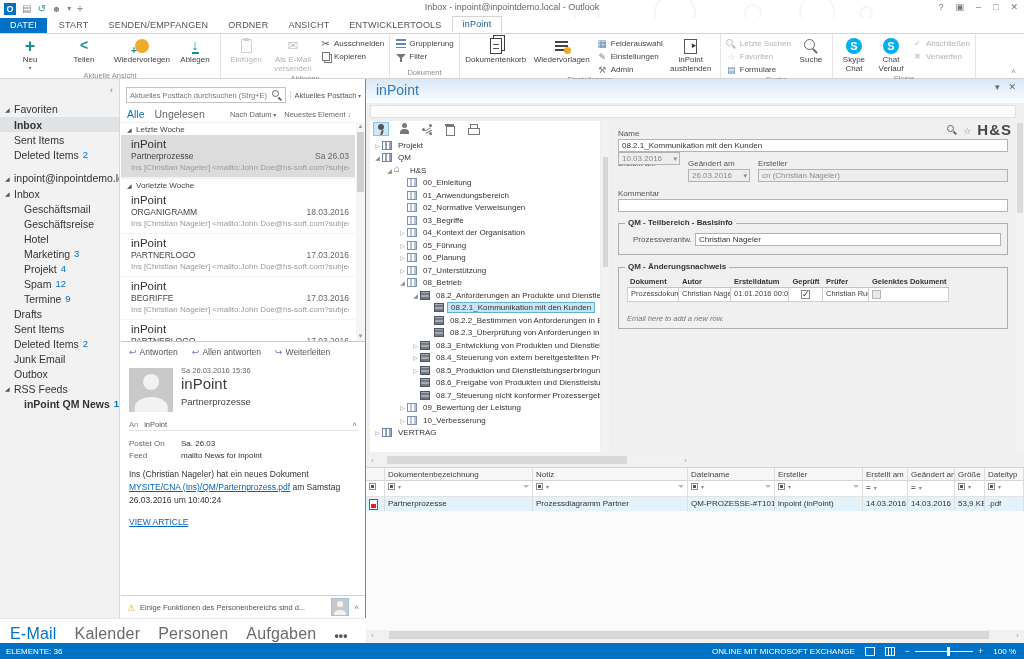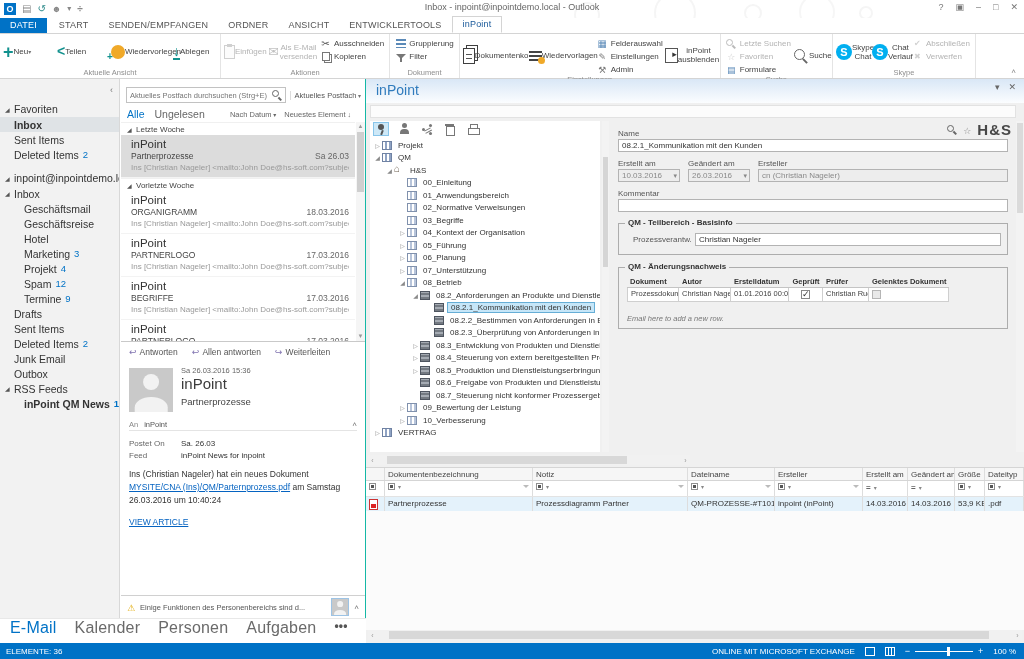--- a/index.html
+++ b/index.html
@@ -30,21 +30,21 @@
   #ribbontabs{position:absolute;left:0;top:18px;width:1024px;height:15px;background:#fff;display:flex;align-items:flex-end}
   .rtab{display:inline-block;padding:1px 10px;font-size:9px;color:#555;letter-spacing:.2px;line-height:13px}
   .rtab.file{background:#0072C6;color:#fff;margin-right:2px}
   .rtab.active{background:#fff;border:1px solid #d4d4d4;border-bottom:1px solid #fff;color:#19599a}
 
   
   #ribbon{position:absolute;left:0;top:33px;width:1024px;height:46px;background:#fff;border-top:1px solid #d4d4d4;border-bottom:1px solid #d4d4d4;display:flex}
   .rgroup{display:flex;flex-direction:column;border-right:1px solid #e4e4e4;padding:1px 3px 0}
   .rbtns{flex:1;display:flex;align-items:stretch}
   .rlabel{font-size:7.5px;color:#8f8f8f;text-align:center;height:10px;line-height:10px;white-space:nowrap}
-  .bb{display:flex;flex-direction:row;align-items:center;justify-content:flex-start;width:54px;font-size:8px;color:#444;text-align:center;line-height:1.1;padding-top:2px;white-space:normal}
+  .bb{display:flex;flex-direction:column;align-items:center;justify-content:flex-start;width:54px;font-size:8px;color:#444;text-align:center;line-height:1.1;padding-top:2px;white-space:normal}
   .bb .bicon{height:18px;display:flex;align-items:center;justify-content:center;margin-bottom:1px}
   .stack{display:flex;flex-direction:column;justify-content:flex-start;gap:2px;padding:3px 2px 0}
   .sb{display:flex;align-items:center;gap:3px;font-size:8px;color:#444;height:11px;white-space:nowrap}
   .dis{color:#b3b3b3}
   .dis .bicon,.dis .sico{opacity:.45}
   .sico{width:11px;display:inline-flex;justify-content:center;flex:none;font-size:9px;color:#777}
   .i-plus{color:#12918e;font-size:18px;font-weight:bold;line-height:16px}.i-plus::before{content:"+"}
   .bb.neu::after{content:"▾";font-size:6px;color:#777}
   .i-share{color:#12918e;font-size:14px;font-weight:bold}.i-share::before{content:"<"}
   .i-clock{width:14px;height:14px;border-radius:50%;background:#f0a929;position:relative}
@@ -236,21 +236,21 @@
   .fchk::before{content:"";position:absolute;left:1px;top:1px;right:1px;bottom:1px;background:#555}
   .fdd{color:#888;font-size:6px}.fdd::before{content:"▾"}
   .feq{color:#666;font-size:8px;font-weight:bold}.feq::before{content:"="}
   .ffun{width:0;height:0;border-left:3px solid transparent;border-right:3px solid transparent;border-top:3px solid #bbb;margin-left:auto}
   .pdfico{width:9px;height:11px;background:#fff;border:1px solid #c33;position:relative;display:inline-block}
   .pdfico::after{content:"";position:absolute;left:1px;right:1px;bottom:1px;height:4px;background:#d22}
   #panehscroll{left:2px;right:2px;top:551px}
   #panehscroll .thumb{left:12px;width:600px}
 
   
-  #navbar{position:absolute;left:0;top:618px;width:366px;height:25px;background:#fff;display:flex;align-items:flex-start;gap:18px;padding-left:10px;border-top:1px solid #e8e8e8}
+  #navbar{position:absolute;left:0;top:618px;width:366px;height:25px;background:#fff;display:flex;align-items:flex-end;gap:18px;padding-left:10px;border-top:1px solid #e8e8e8}
   .navitem{font-size:16px;color:#6a6a6a;letter-spacing:.2px;white-space:nowrap}
   .navitem.active{color:#0072C6}
   .navitem.dots{font-size:12px;font-weight:bold;color:#555}
 
   
   #statusbar{position:absolute;left:0;top:643px;width:1024px;height:16px;background:#0072C6;color:#fff;display:flex;align-items:center;font-size:8px}
   #statusbar .left{padding-left:6px}
   #statusbar .right{margin-left:auto;display:flex;align-items:center;gap:10px;padding-right:8px}
   .vico{width:10px;height:9px;border:1px solid #fff;display:inline-block}
   .vico.b{background:repeating-linear-gradient(90deg,transparent 0 2px,#fff 2px 3px)}
@@ -715,21 +715,21 @@
         <span class="anval">inPoint</span>
         <span class="chev"></span>
       </div>
       <div class="rmeta">
         <div class="mrow">
             <span class="ml">Postet On</span>
             <span class="mv">Sa. 26.03</span>
           </div>
         <div class="mrow">
             <span class="ml">Feed</span>
-            <span class="mv">inPoint News for inpoint</span>
+            <span class="mv">mailto News for inpoint</span>
           </div>
       </div>
       <div class="rbody">
         <span>Ins (Christian Nageler) hat ein neues Dokument </span><span class="rlink">MYSITE/CNA (Ins)/QM/Parternprozess.pdf</span><span> am Samstag 26.03.2016 um 10:40:24</span>
         <br>
         <span class="articlelink">VIEW ARTICLE</span>
       </div>
     </div>
     <div id="peoplebar">
       <span class="warn"></span>
@@ -930,21 +930,21 @@
       <div class="logorow">
         <span class="mag sml"></span>
         <span class="i-star"></span>
         <span class="hslogo">H&amp;S</span>
       </div>
       <span class="flabel" style="left:4px;top:8px">Name</span>
       <div class="finput" style="left:4px;top:18px;width:390px">08.2.1_Kommunikation mit den Kunden</div>
       <span class="flabel" style="left:4px;top:38px">Erstellt am</span>
       <span class="flabel" style="left:74px;top:38px">Geändert am</span>
       <span class="flabel" style="left:144px;top:38px">Ersteller</span>
-      <div class="finput disab combo" style="left:4px;top:48px;width:62px">10.03.2016</div>
+      <div class="finput disab combo" style="left:4px;top:31px;width:62px">10.03.2016</div>
       <div class="finput disab combo" style="left:74px;top:48px;width:62px">26.03.2016</div>
       <div class="finput disab" style="left:144px;top:48px;width:250px">cn (Christian Nageler)</div>
       <span class="flabel" style="left:4px;top:68px">Kommentar</span>
       <div class="finput" style="left:4px;top:78px;width:390px"></div>
 
       <div class="fsbox" style="left:4px;top:102px;width:390px;height:32px">
         <span class="fslegend">QM - Teilbereich - Basisinfo</span>
         <span class="flabel" style="left:14px;top:11px">Prozessverantw.</span>
         <div class="finput" style="left:76px;top:9px;width:306px">Christian Nageler</div>
       </div>

